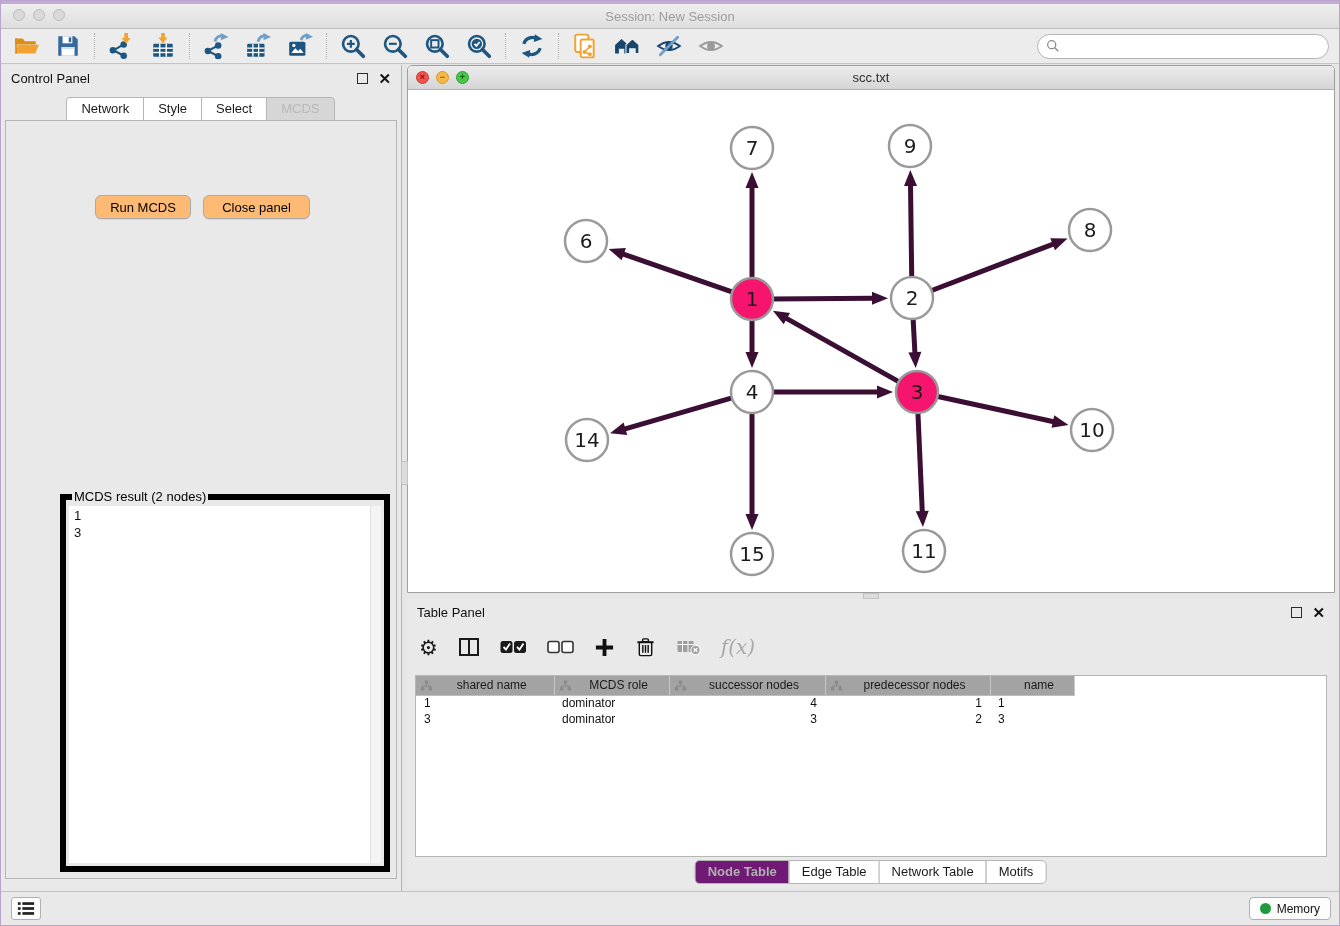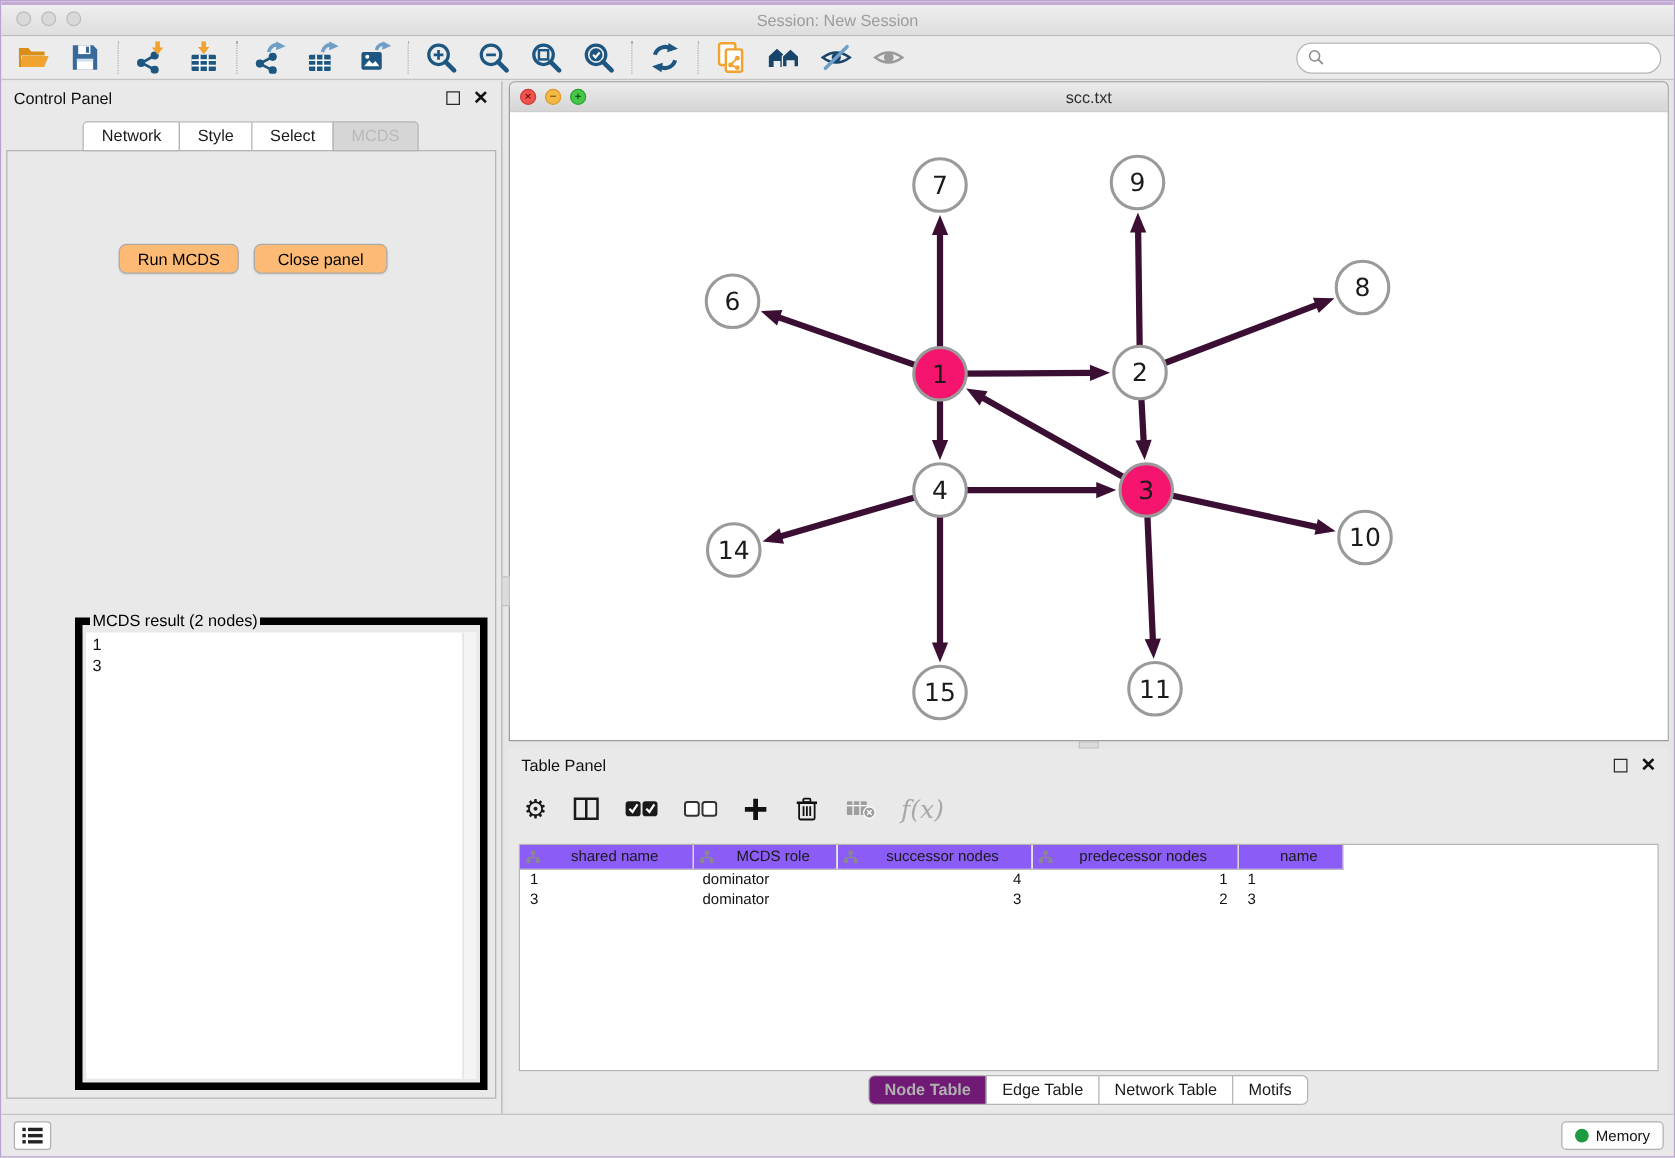--- a/index.html
+++ b/index.html
@@ -83,21 +83,21 @@
 
   
   .table-panel { position:absolute; left:406px; top:598px; width:928px; height:290px; background:#e9e9e9; }
   .tp-toolbar { position:absolute; left:12px; top:26px; height:44px; display:flex; align-items:center; gap:20px; }
   .tp-ic { display:flex; align-items:center; justify-content:center; }
   .tp-ic svg { display:block; }
   .gear-glyph { font-size:21px; color:#1a1a1a; line-height:1; }
   .fx-glyph { font-family:"DejaVu Serif", serif; font-style:italic; font-size:20px; color:#a8a8a8; }
   .tp-tablebox { position:absolute; left:8px; right:8px; top:76px; bottom:32px; background:#fff; border:1px solid #b5b5b5; overflow:hidden; }
   table.node-table { border-collapse:collapse; table-layout:fixed; }
-  table.node-table th { height:19px; background:#8b5cf6; border-right:1px solid #c9c9c9; border-bottom:1px solid #bdbdbd;
+  table.node-table th { height:19px; background:#a3a3a3; border-right:1px solid #c9c9c9; border-bottom:1px solid #bdbdbd;
     font-size:12px; font-weight:400; color:#1a1a1a; text-align:center; position:relative; padding:0 4px 0 18px; white-space:nowrap; }
   table.node-table th .tree-ic { position:absolute; left:5px; top:4px; }
   table.node-table td { height:16px; font-size:12px; color:#111; padding:0 8px; white-space:nowrap; }
   .tp-tabs { position:absolute; bottom:5px; left:50%; transform:translateX(-50%); display:flex; }
   .tp-tab { font-size:13px; color:#1a1a1a; background:#fff; border:1px solid #b5b5b5; padding:3px 12px 4px; margin-left:-1px; }
   .tp-tab:first-child { border-radius:5px 0 0 5px; }
   .tp-tab:last-child { border-radius:0 5px 5px 0; }
   .tp-tab.active { background:#701a75; color:#b0b0b0;font-weight:bold; }
 
   

